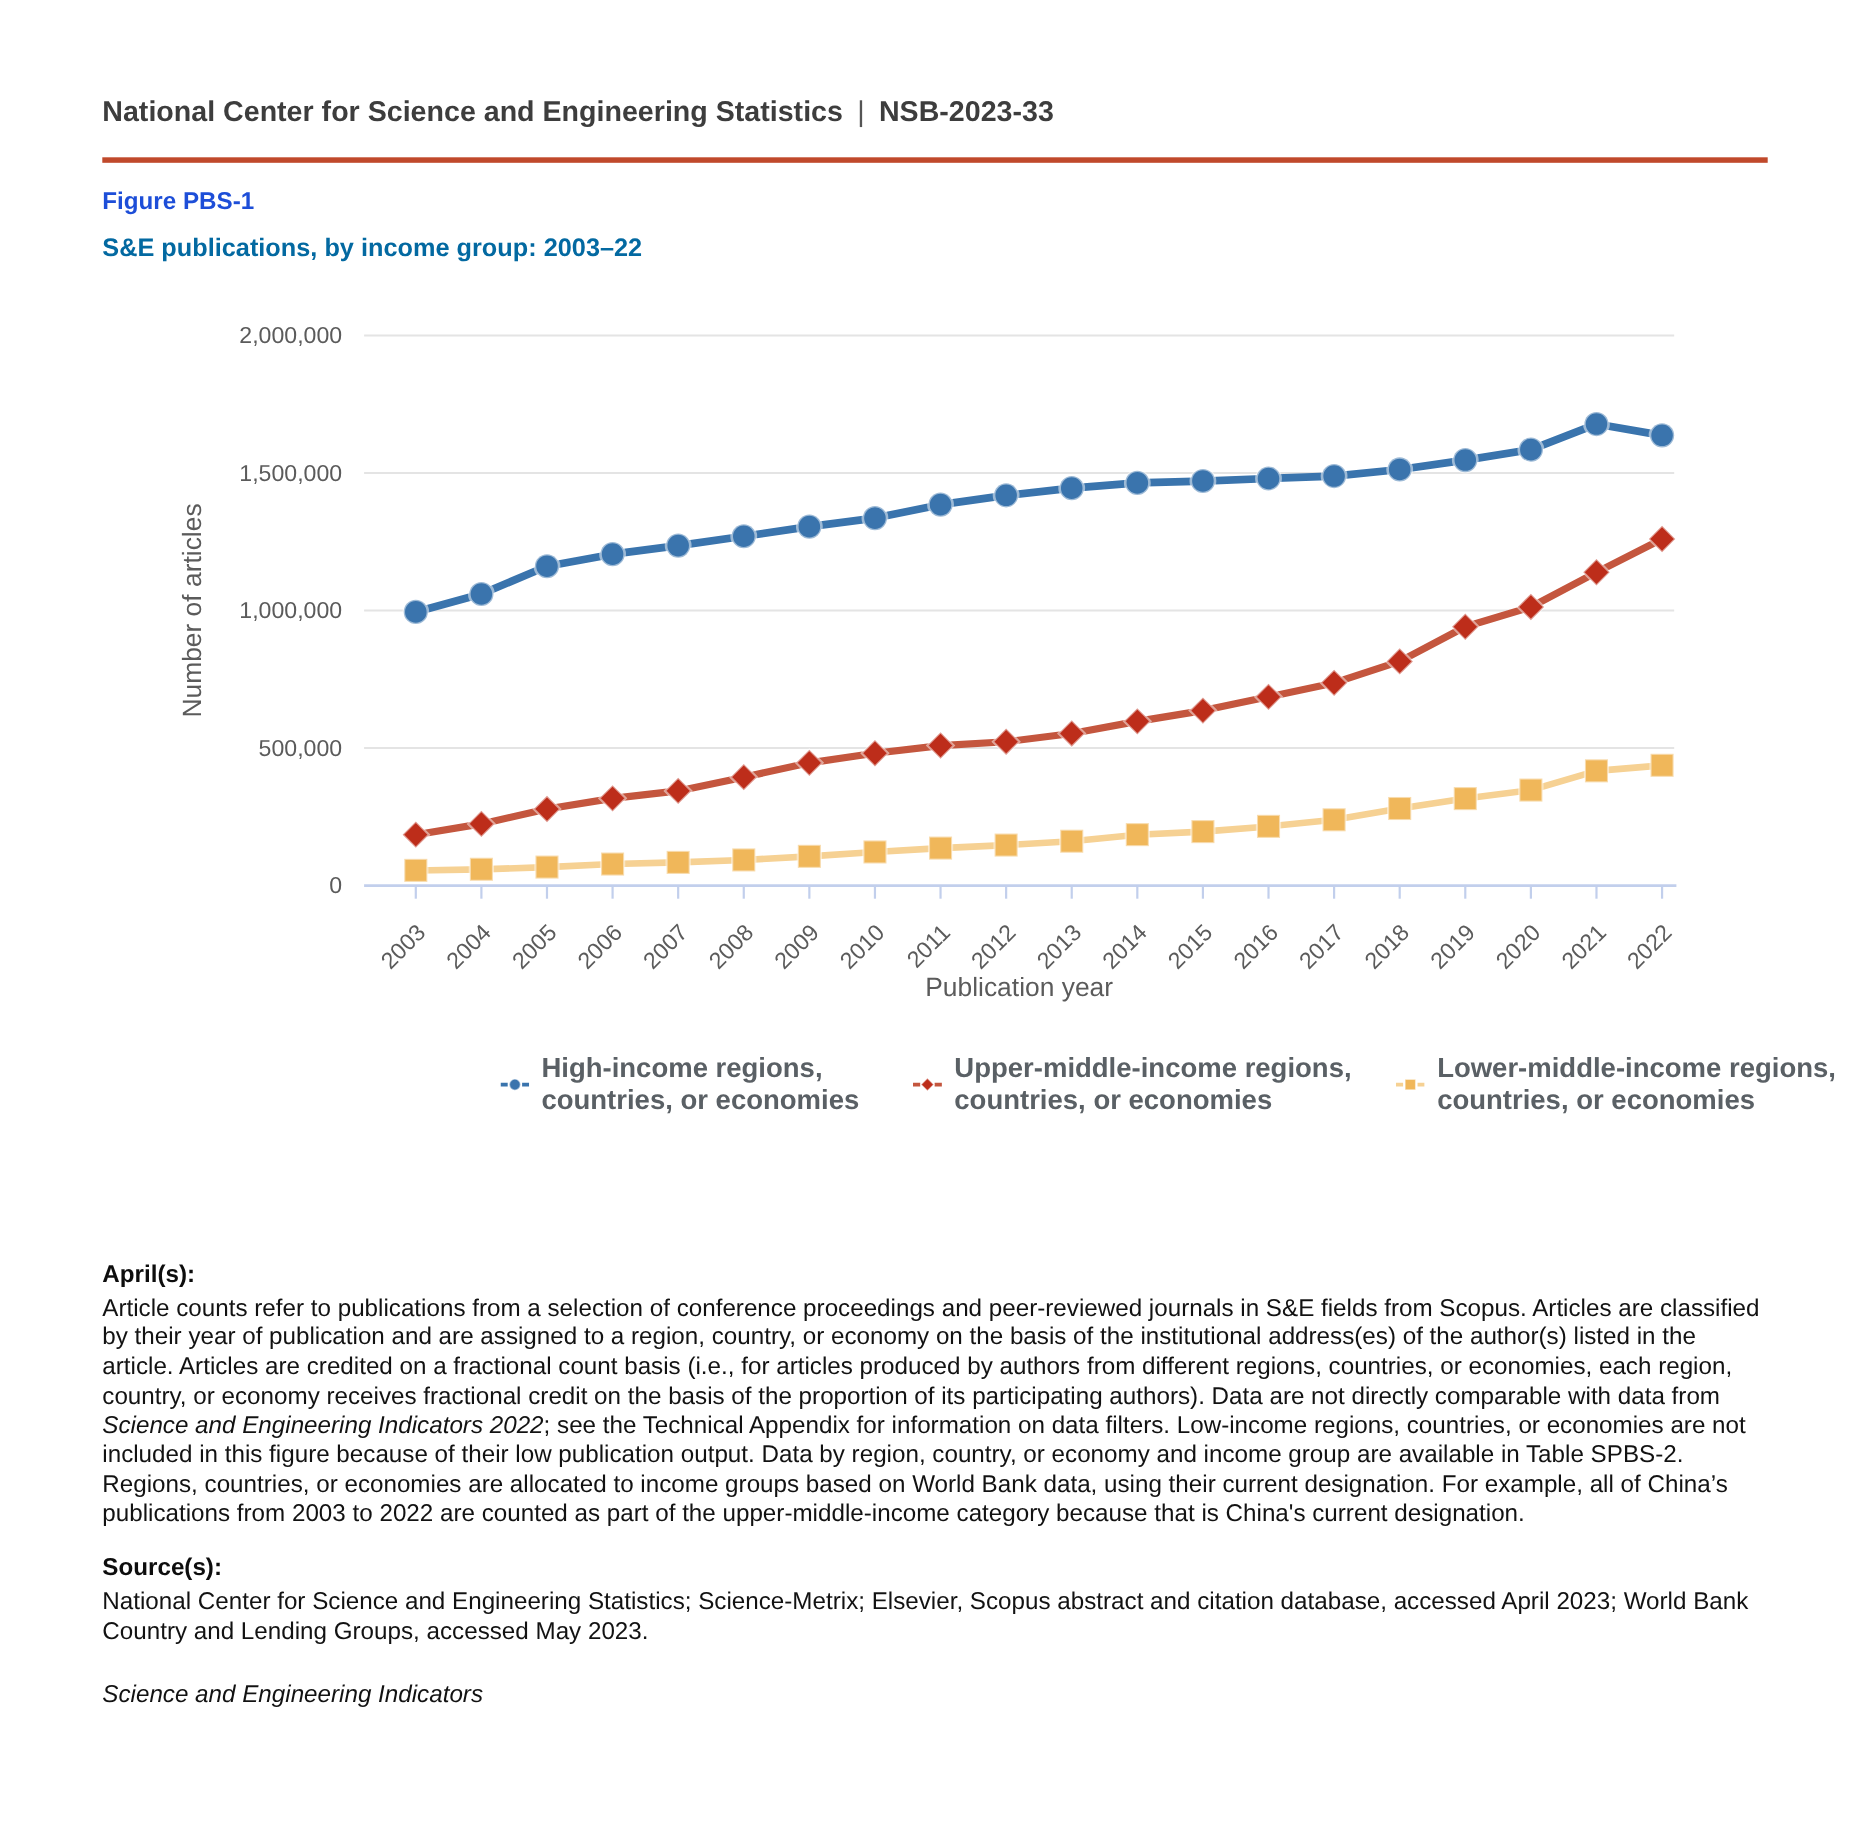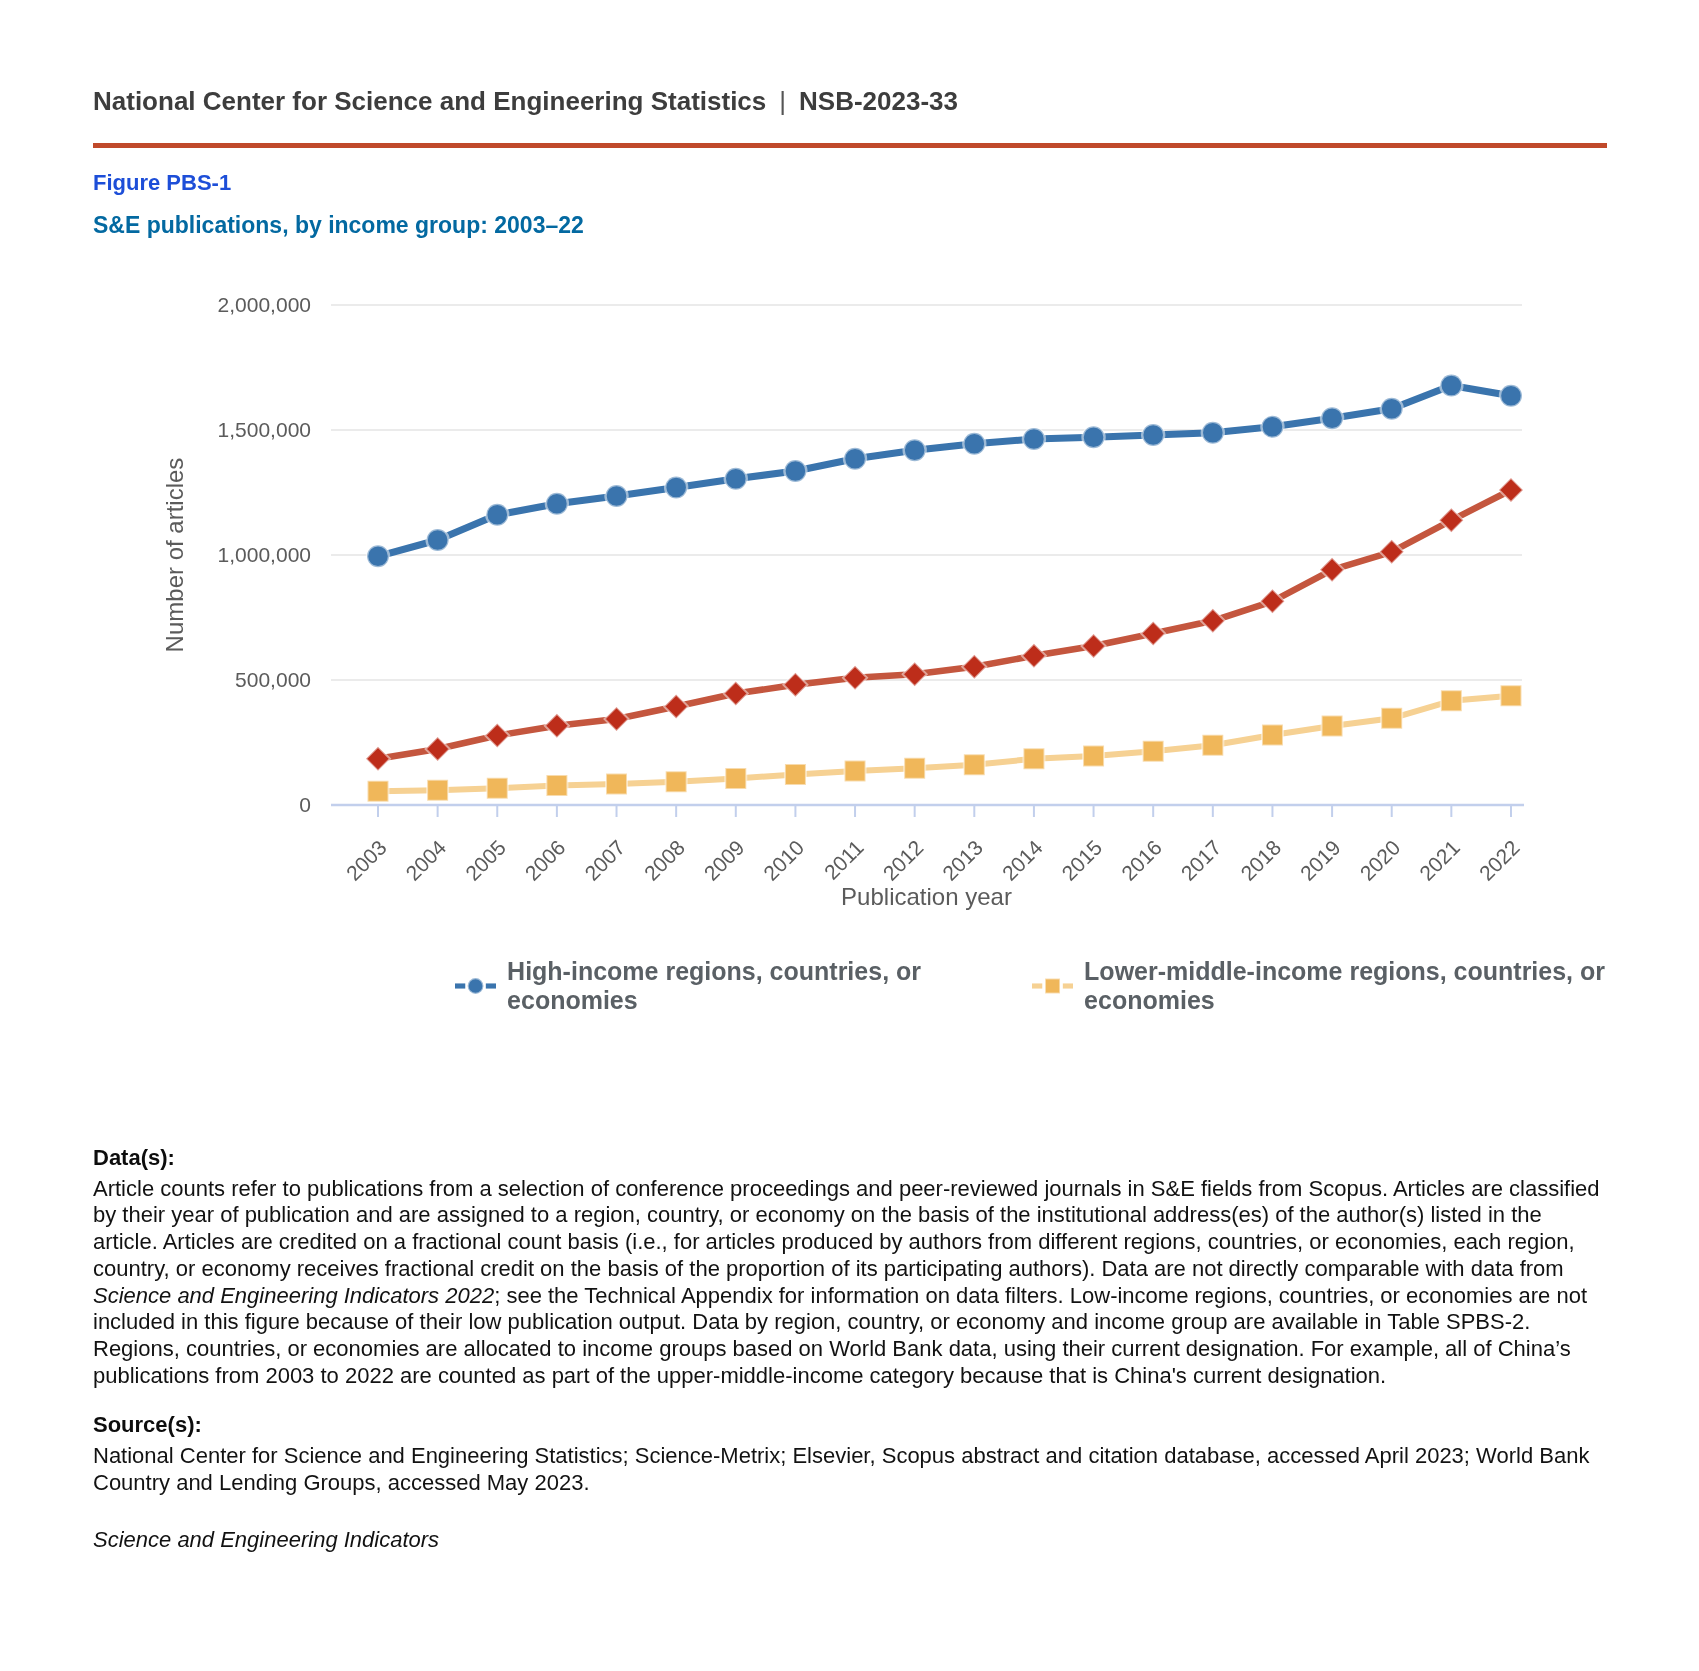--- a/index.html
+++ b/index.html
@@ -167,27 +167,35 @@
     <div class="legend-row">
       <svg width="44" height="22" viewBox="0 0 44 22">
         <line x1="0" y1="11" x2="11" y2="11" stroke="#3a74ad" stroke-width="5.5"></line>
         <line x1="33" y1="11" x2="44" y2="11" stroke="#3a74ad" stroke-width="5.5"></line>
         <circle cx="22" cy="11" r="8.5" fill="#3a74ad" stroke="rgba(255,255,255,0.5)" stroke-width="2.4"></circle>
       </svg>
       <span class="legend-label">High-income regions, countries, or economies</span>
     </div>
     <div class="legend-row">
       <svg width="44" height="22" viewBox="0 0 44 22">
+        <line x1="0" y1="11" x2="11" y2="11" stroke="#c4563e" stroke-width="5.5"></line>
+        <line x1="33" y1="11" x2="44" y2="11" stroke="#c4563e" stroke-width="5.5"></line>
+        <path d="M 22 1.5 L 31.5 11 L 22 20.5 L 12.5 11 Z" fill="#bd2d1a" stroke="rgba(255,255,255,0.5)" stroke-width="2"></path>
+      </svg>
+      <span class="legend-label">Upper-middle-income regions, countries, or economies</span>
+    </div>
+    <div class="legend-row">
+      <svg width="44" height="22" viewBox="0 0 44 22">
         <line x1="0" y1="11" x2="11" y2="11" stroke="#f6d193" stroke-width="5.5"></line>
         <line x1="33" y1="11" x2="44" y2="11" stroke="#f6d193" stroke-width="5.5"></line>
         <rect x="14" y="3" width="16" height="16" fill="#f0b75a" stroke="rgba(255,255,255,0.5)" stroke-width="2"></rect>
       </svg>
       <span class="legend-label">Lower-middle-income regions, countries, or economies</span>
     </div>
   </div>
 
 <div class="abs" id="textblock">
-  <div class="tb-heading">Data(s):</div>
+  <div class="tb-heading">April(s):</div>
   <p id="notes-body"><span>Article counts refer to publications from a selection of conference proceedings and peer-reviewed journals in S&amp;E fields from Scopus. Articles are classified by their year of publication and are assigned to a region, country, or economy on the basis of the institutional address(es) of the author(s) listed in the article. Articles are credited on a fractional count basis (i.e., for articles produced by authors from different regions, countries, or economies, each region, country, or economy receives fractional credit on the basis of the proportion of its participating authors). Data are not directly comparable with data from </span><em>Science and Engineering Indicators 2022</em><span>; see the Technical Appendix for information on data filters. Low-income regions, countries, or economies are not included in this figure because of their low publication output. Data by region, country, or economy and income group are available in Table SPBS-2. Regions, countries, or economies are allocated to income groups based on World Bank data, using their current designation. For example, all of China’s publications from 2003 to 2022 are counted as part of the upper-middle-income category because that is China's current designation.</span></p>
   <div class="tb-heading" id="sources-heading">Source(s):</div>
   <p id="sources-body">National Center for Science and Engineering Statistics; Science-Metrix; Elsevier, Scopus abstract and citation database, accessed April 2023; World Bank Country and Lending Groups, accessed May 2023.</p>
   <p id="footer-line">Science and Engineering Indicators</p>
 </div>
 
 </body></html>

